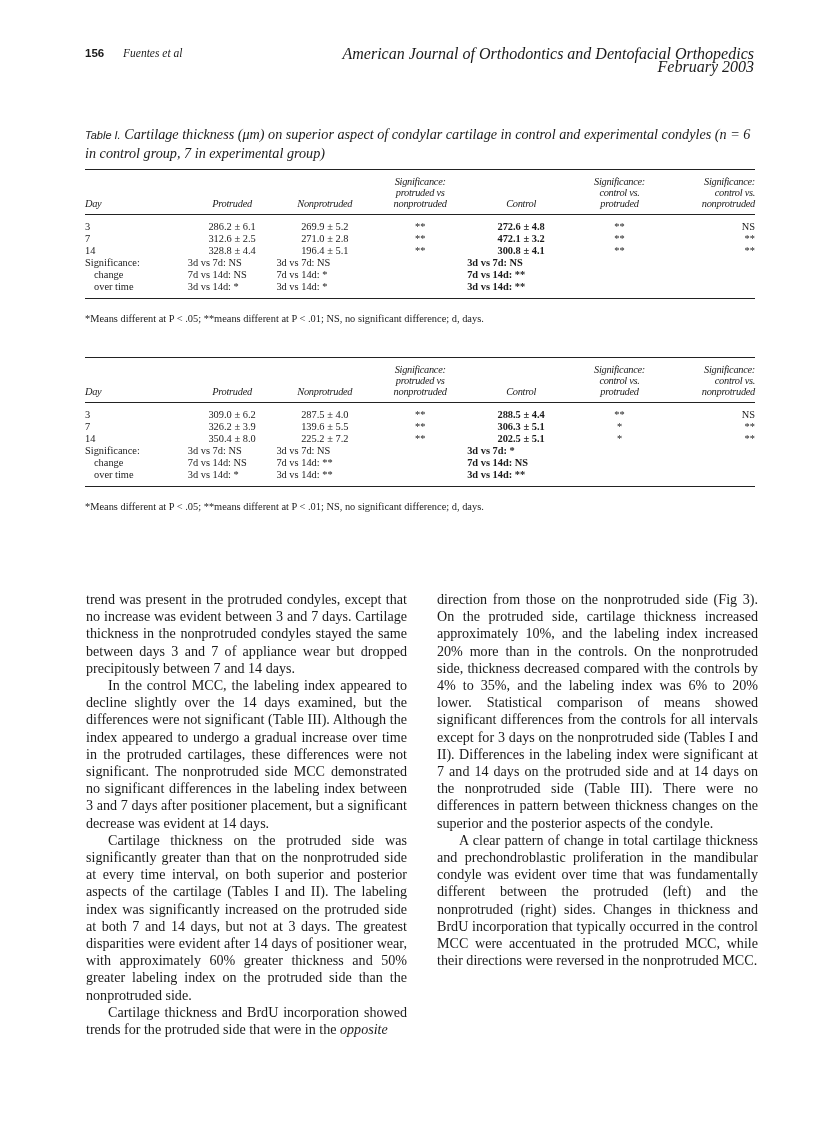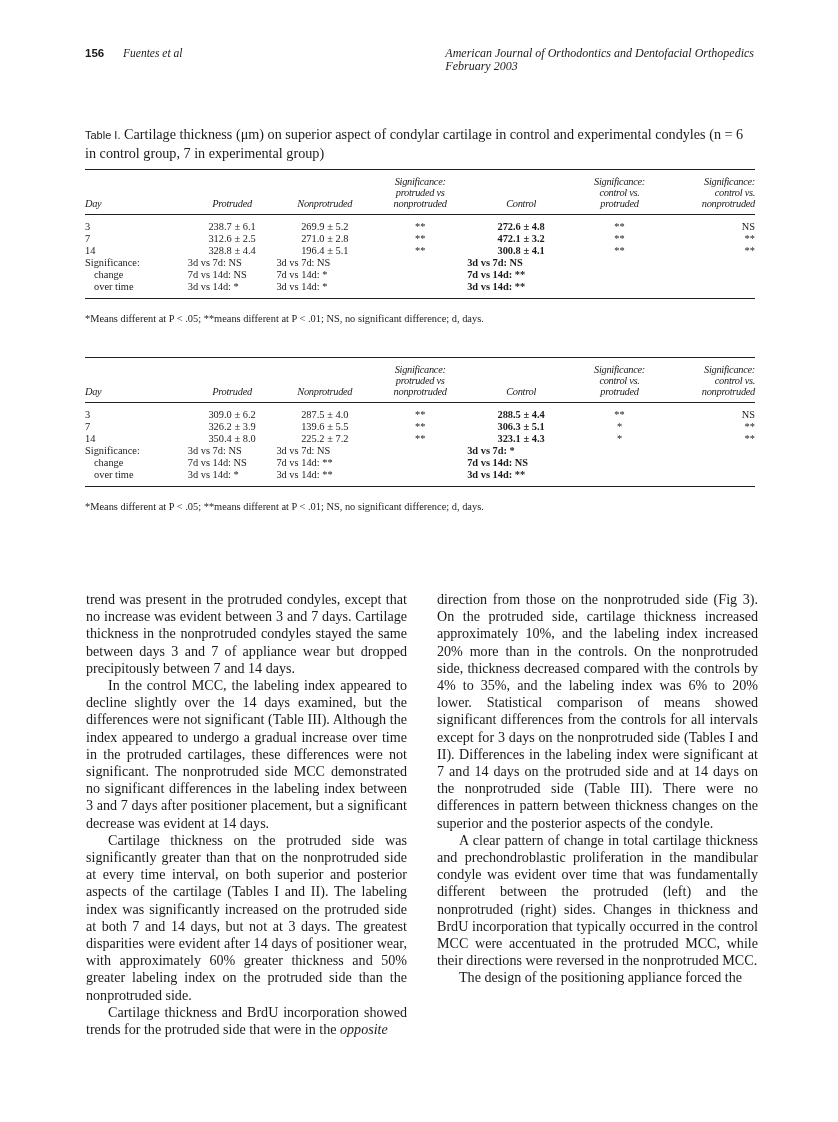--- a/index.html
+++ b/index.html
@@ -2,27 +2,27 @@
 <html><head>
 <meta charset="utf-8">
 <style>
   html, body { margin: 0; padding: 0; background: #ffffff; }
   body { width: 838px; height: 1122px; position: relative; overflow: hidden;
          font-family: "Liberation Serif", serif; color: #1a1a1a; }
   .page-header { position: absolute; left: 85px; right: 84px; top: 47px; height: 30px; }
   .page-num { position: absolute; left: 0; top: 0; font-family: "Liberation Sans", sans-serif;
               font-weight: bold; font-size: 11.5px; }
   .authors { position: absolute; left: 30px; top: 0; font-style: italic; font-size: 11.5px; margin-left: 8px; }
-  .journal { position: absolute; right: 0; top: 0; text-align: left; font-style: italic;
-             font-size: 12px; line-height: 13px; }
+  .journal { position: absolute; right: 0; top: 0; text-align: right; font-style: italic;
+             font-size: 16px; line-height: 13px; }
 
   .table-block { position: absolute; left: 85px; width: 670px; }
   #table1 { top: 125px; }
   #table2 { top: 357px; }
-  .caption { font-size: 14.2px; line-height: 18px; margin: 0 0 7px 0; }
+  .caption { font-size: 14.2px; line-height: 18px; margin: 0 0 7px 0; font-style: italic; }
   .caption .tlabel { font-family: "Liberation Sans", sans-serif; font-size: 11px; }
   table.data { width: 670px; border-collapse: collapse; font-size: 10.4px; }
   table.data thead tr.hdr th { font-weight: normal; font-style: italic; vertical-align: bottom;
              padding: 6px 0 5px 0; line-height: 11px; border-top: 1.5px solid #222;
              border-bottom: 1.5px solid #222; letter-spacing: -0.3px; }
   table.data td { padding: 0; line-height: 12px; height: 12px; }
   table.data tbody tr.first td { padding-top: 6px; }
   table.data tbody tr.last td { padding-bottom: 5px; border-bottom: 1.5px solid #222; }
   .c-day { width: 95px; text-align: left; }
   .c-pro { width: 90px; text-align: center; }
@@ -70,21 +70,21 @@
         <th class="c-non">Nonprotruded</th>
         <th class="c-spn"><span>Significance:</span><br><span>protruded vs</span><br><span>nonprotruded</span></th>
         <th class="c-ctl">Control</th>
         <th class="c-scp"><span>Significance:</span><br><span>control vs.</span><br><span>protruded</span></th>
         <th class="c-scn"><span>Significance:</span><br><span>control vs.</span><br><span>nonprotruded</span></th>
       </tr>
     </thead>
     <tbody>
       <tr class="first">
         <td class="c-day">3</td>
-        <td class="c-pro">238.7 ± 6.1</td>
+        <td class="c-pro">286.2 ± 6.1</td>
         <td class="c-non">269.9 ± 5.2</td>
         <td class="c-spn">**</td>
         <td class="c-ctl">272.6 ± 4.8</td>
         <td class="c-scp">**</td>
         <td class="c-scn">NS</td>
       </tr>
       <tr>
         <td class="c-day">7</td>
         <td class="c-pro">312.6 ± 2.5</td>
         <td class="c-non">271.0 ± 2.8</td>
@@ -164,21 +164,21 @@
         <td class="c-spn">**</td>
         <td class="c-ctl">306.3 ± 5.1</td>
         <td class="c-scp">*</td>
         <td class="c-scn">**</td>
       </tr>
       <tr>
         <td class="c-day">14</td>
         <td class="c-pro">350.4 ± 8.0</td>
         <td class="c-non">225.2 ± 7.2</td>
         <td class="c-spn">**</td>
-        <td class="c-ctl">323.1 ± 4.3</td>
+        <td class="c-ctl">202.5 ± 5.1</td>
         <td class="c-scp">*</td>
         <td class="c-scn">**</td>
       </tr>
       <tr>
         <td class="c-day">Significance:</td>
         <td class="c-pro left-in">3d vs 7d: NS</td>
         <td class="c-non left-in">3d vs 7d: NS</td>
         <td class="c-spn"></td>
         <td class="c-ctl left-ctl">3d vs 7d: *</td>
         <td class="c-scp"></td>
@@ -210,14 +210,13 @@
 <div class="col" id="col-left">
   <p>trend was present in the protruded condyles, except that no increase was evident between 3 and 7 days. Cartilage thickness in the nonprotruded condyles stayed the same between days 3 and 7 of appliance wear but dropped precipitously between 7 and 14 days.</p>
   <p class="ind">In the control MCC, the labeling index appeared to decline slightly over the 14 days examined, but the differences were not significant (Table III). Although the index appeared to undergo a gradual increase over time in the protruded cartilages, these differences were not significant. The nonprotruded side MCC demonstrated no significant differences in the labeling index between 3 and 7 days after positioner placement, but a significant decrease was evident at 14 days.</p>
   <p class="ind">Cartilage thickness on the protruded side was significantly greater than that on the nonprotruded side at every time interval, on both superior and posterior aspects of the cartilage (Tables I and II). The labeling index was significantly increased on the protruded side at both 7 and 14 days, but not at 3 days. The greatest disparities were evident after 14 days of positioner wear, with approximately 60% greater thickness and 50% greater labeling index on the protruded side than the nonprotruded side.</p>
   <p class="ind"><span>Cartilage thickness and BrdU incorporation showed trends for the protruded side that were in the</span> <em>opposite</em></p>
 </div>
 
 <div class="col" id="col-right">
   <p>direction from those on the nonprotruded side (Fig 3). On the protruded side, cartilage thickness increased approximately 10%, and the labeling index increased 20% more than in the controls. On the nonprotruded side, thickness decreased compared with the controls by 4% to 35%, and the labeling index was 6% to 20% lower. Statistical comparison of means showed significant differences from the controls for all intervals except for 3 days on the nonprotruded side (Tables I and II). Differences in the labeling index were significant at 7 and 14 days on the protruded side and at 14 days on the nonprotruded side (Table III). There were no differences in pattern between thickness changes on the superior and the posterior aspects of the condyle.</p>
   <p class="ind">A clear pattern of change in total cartilage thickness and prechondroblastic proliferation in the mandibular condyle was evident over time that was fundamentally different between the protruded (left) and the nonprotruded (right) sides. Changes in thickness and BrdU incorporation that typically occurred in the control MCC were accentuated in the protruded MCC, while their directions were reversed in the nonprotruded MCC.</p>
-  <p class="ind">The design of the positioning appliance forced the</p>
 </div>
 
 </body></html>

